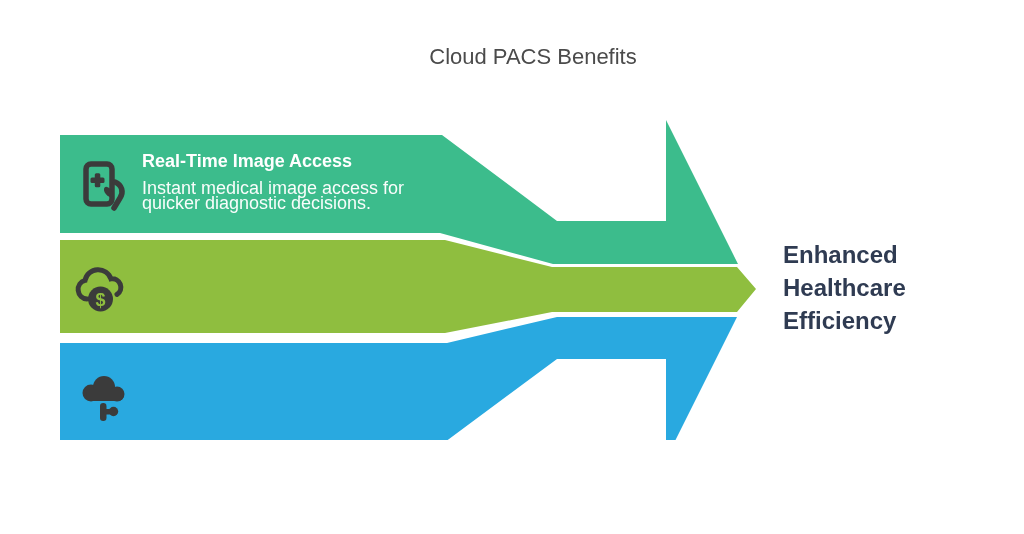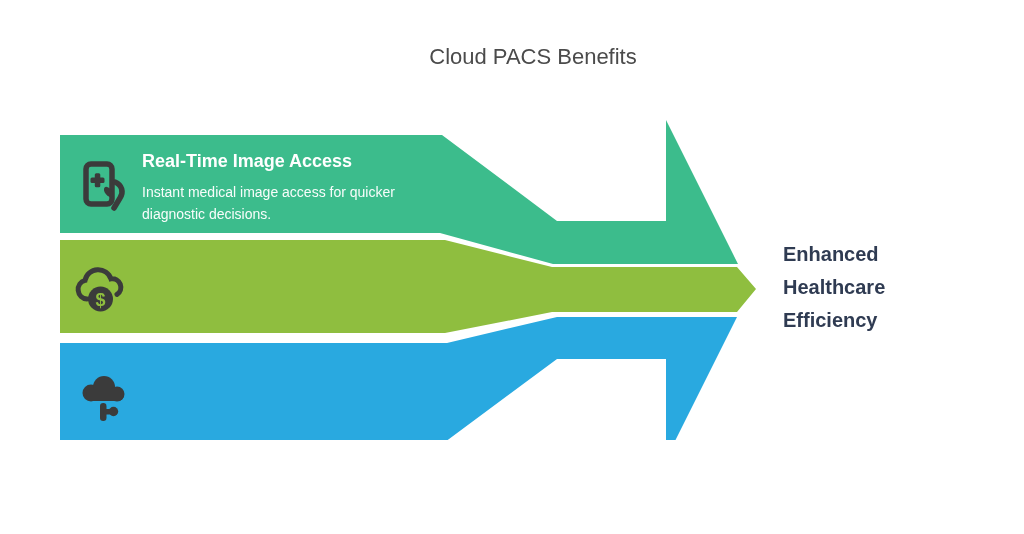--- a/index.html
+++ b/index.html
@@ -26,26 +26,26 @@
   .icon-3{left:76px;top:367px;}
   .band-text{position:absolute;left:142px;width:320px;color:#ffffff;}
   .text-1{top:150px;}
   .text-2{top:255px;}
   .text-3{top:360px;}
   .band-heading{
     font-size:18px;font-weight:bold;line-height:22px;
     margin:0 0 9px 0;color:#ffffff;
   }
   .band-desc{
-    font-size:14px;line-height:22px;
+    font-size:18px;line-height:15px;
     margin:0;width:312px;color:rgba(255,255,255,0.97);
   }
   .result-label{
     position:absolute;left:783px;top:238px;width:172px;
-    font-size:20px;font-weight:bold;line-height:33px;
+    font-size:24px;font-weight:bold;line-height:33px;
     color:#2f3b52;
   }
 </style>
 </head>
 <body>
 
 <div id="canvas">
 
   <svg id="diagram-svg" width="1024" height="534" viewBox="0 0 1024 534">
     <polygon points="60,135 442,135 557,221 666,221 666,120 738,264 553,264 440,233 60,233" fill="#3cbc8c"></polygon>

